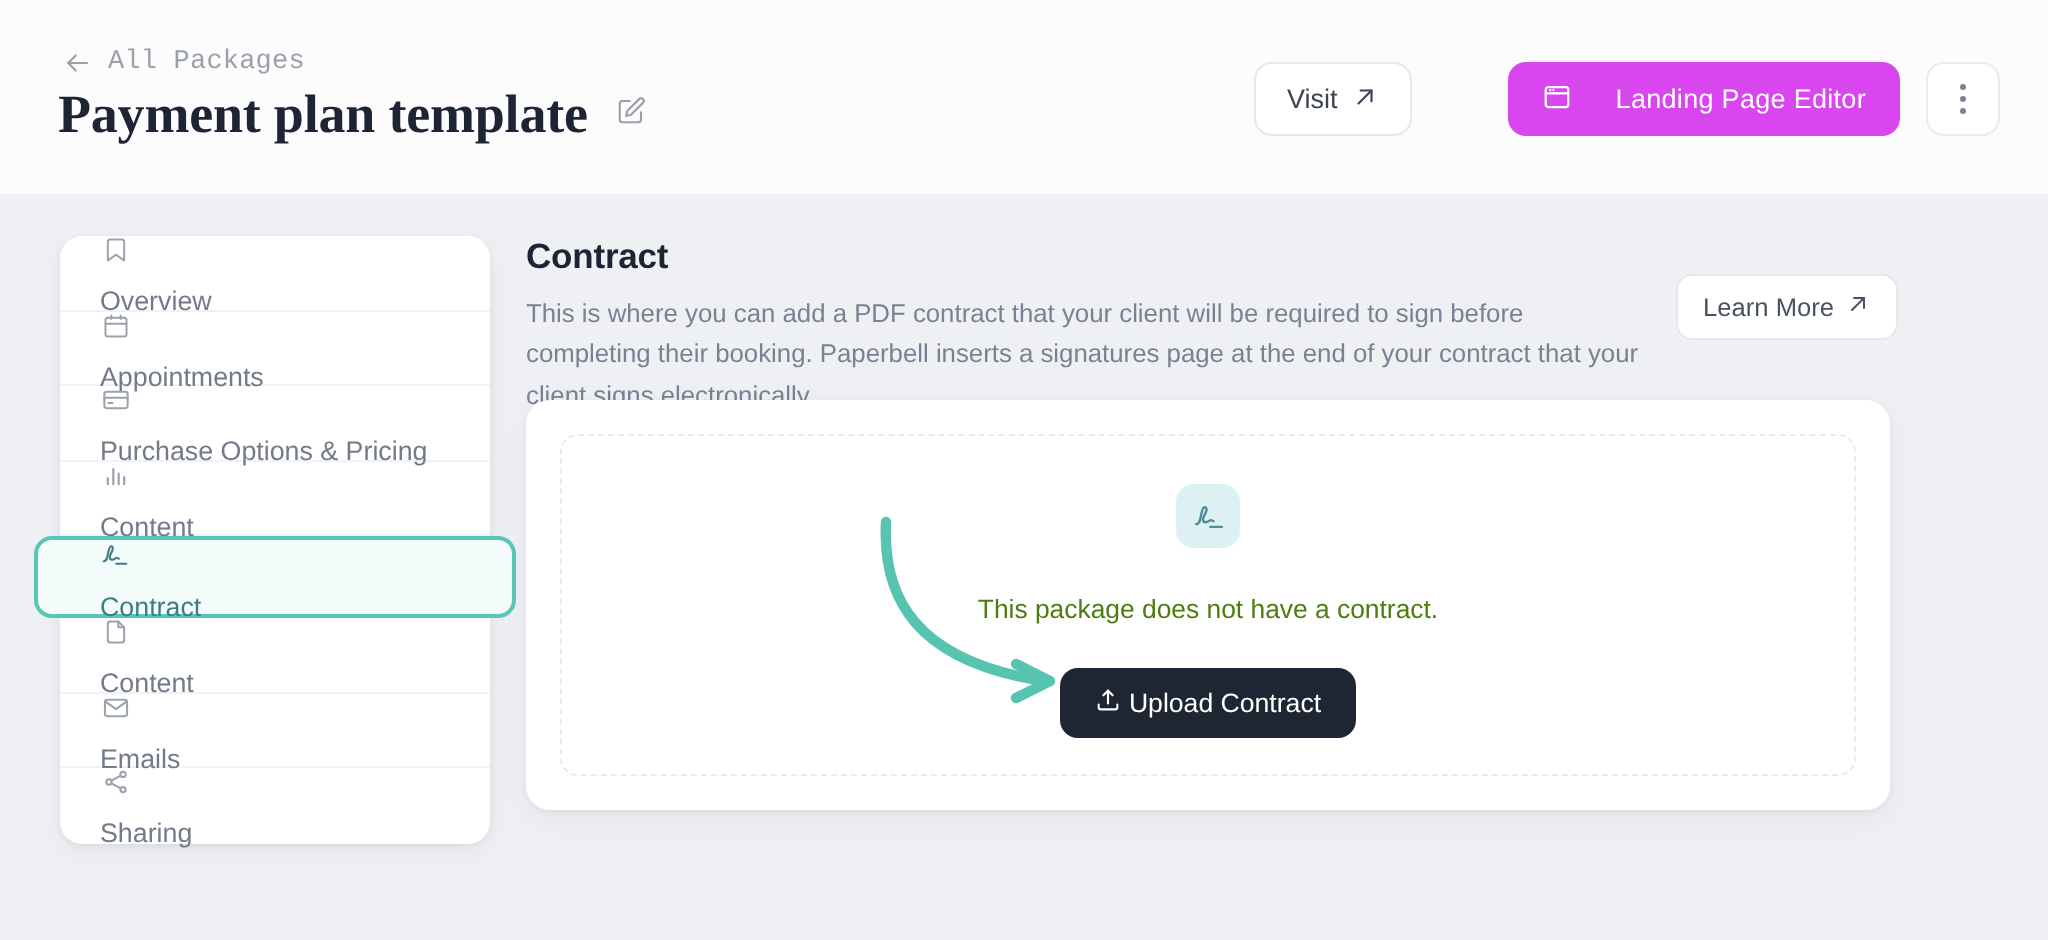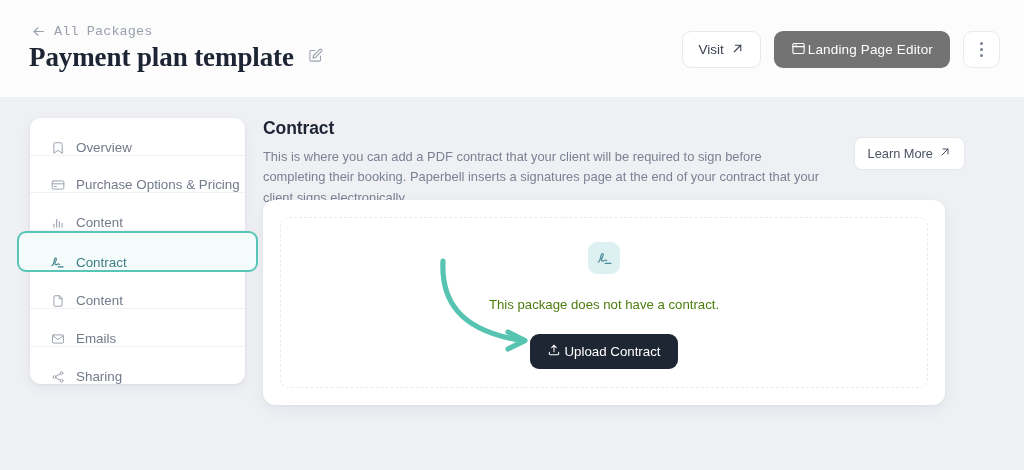--- a/index.html
+++ b/index.html
@@ -44,23 +44,23 @@
     display: flex; align-items: center; gap: 13px;
   }
   .btn-visit {
     height: 37px; padding: 0 16px; border-radius: 9px;
     border: 1px solid #e6e8ed; background: #fff;
     display: flex; align-items: center; gap: 7px;
     font-size: 13.5px; color: #3b4252; font-weight: 500;
   }
   .btn-landing {
     height: 37px; padding: 0 17px; border-radius: 9px;
-    background: #737373; color: #fff;
-    display: flex; align-items: center; gap: 2px;
-    font-size: 13.5px; font-weight: 500;
+    background: #d946ef; color: #fff;
+    display: flex; align-items: center; gap: 22px;
+    font-size: 13.5px; font-weight: 500; margin-left: 35px;
   }
   .btn-landing .lp-label { letter-spacing: .15px; }
   .btn-kebab {
     width: 37px; height: 37px; border-radius: 9px;
     border: 1px solid #e9ebf0; background: #fff;
     display: flex; flex-direction: column; align-items: center;
     justify-content: center; gap: 3px;
   }
   .btn-kebab span {
     width: 3.2px; height: 3.2px; border-radius: 50%; background: #7b8293;
@@ -68,24 +68,25 @@
 
   
   .sidebar {
     position: absolute; left: 30px; top: 118px; width: 215px;
     background: #fff; border-radius: 11px;
     box-shadow: 0 1px 3px rgba(25,35,60,.06), 0 4px 14px rgba(25,35,60,.05);
     overflow: visible;
   }
   .nav-item {
     position: relative;
-    height: 37.5px; display: flex; align-items: flex-end; gap: 11px;
+    height: 37.5px; display: flex; align-items: flex-start; gap: 11px;
     padding: 0 0 0 20px;
     font-size: 13.4px; color: #737a89;
     border-bottom: 1px solid #f1f2f5;
+    flex-direction: column;
   }
   .nav-item:last-child { border-bottom: none; }
   .nav-item .nav-ico {
     width: 15px; display: flex; align-items: center; justify-content: center;
     line-height: 0; color: #9ba2ae;
   }
   .nav-item.active {
     background: #f4fbfb; color: #3f7d86;
     border: 2.6px solid #57c6b6; border-radius: 9px;
     margin: 0 -13px; padding-left: 31px;
@@ -99,21 +100,21 @@
   .main { position: absolute; left: 263px; top: 118px; right: 59px; }
   .main-head { position: relative; }
   .main-title {
     font-size: 17.5px; font-weight: 700; color: #1d2433; letter-spacing: -.1px;
   }
   .main-desc {
     margin-top: 8px; width: 560px;
     font-size: 12.9px; line-height: 1.58; color: #7a8192;
   }
   .btn-learn {
-    position: absolute; right: 0; top: 19px;
+    position: absolute; right: 16px; top: 19px;
     height: 33px; padding: 0 13px; border-radius: 8px;
     border: 1px solid #e6e8ed; background: #fff;
     display: flex; align-items: center; gap: 6px;
     font-size: 12.8px; color: #4a5162; font-weight: 500;
   }
 
   .card {
     position: absolute; left: 0; top: 82px; width: 682px; height: 205px;
     background: #fff; border-radius: 12px;
     box-shadow: 0 1px 3px rgba(25,35,60,.05), 0 5px 18px rgba(25,35,60,.05);
@@ -211,20 +212,31 @@
 
     <div class="nav-item">
       <span class="nav-ico">
         <svg width="14" height="14" viewBox="0 0 24 24" fill="none" stroke="currentColor" stroke-width="1.7" stroke-linecap="round" stroke-linejoin="round">
           <path d="M19 21l-7-5-7 5V5a2 2 0 0 1 2-2h10a2 2 0 0 1 2 2z"></path>
         </svg>
       </span>
       <span>Overview</span>
     </div>
 
+    <div class="nav-item">
+      <span class="nav-ico">
+        <svg width="14" height="14" viewBox="0 0 24 24" fill="none" stroke="currentColor" stroke-width="1.7" stroke-linecap="round" stroke-linejoin="round">
+          <rect x="3" y="5" width="18" height="16" rx="2"></rect>
+          <line x1="3" y1="10" x2="21" y2="10"></line>
+          <line x1="8" y1="3" x2="8" y2="6"></line>
+            <line x1="16" y1="3" x2="16" y2="6"></line>
+        </svg>
+      </span>
+      <span>Appointments</span>
+    </div>
 
     <div class="nav-item">
       <span class="nav-ico">
         <svg width="14" height="14" viewBox="0 0 24 24" fill="none" stroke="currentColor" stroke-width="1.7" stroke-linecap="round" stroke-linejoin="round">
           <rect x="2" y="5" width="20" height="14" rx="2"></rect>
           <line x1="2" y1="10" x2="22" y2="10"></line>
           <line x1="5.5" y1="14.5" x2="9" y2="14.5"></line>
         </svg>
       </span>
       <span>Purchase Options &amp; Pricing</span>

